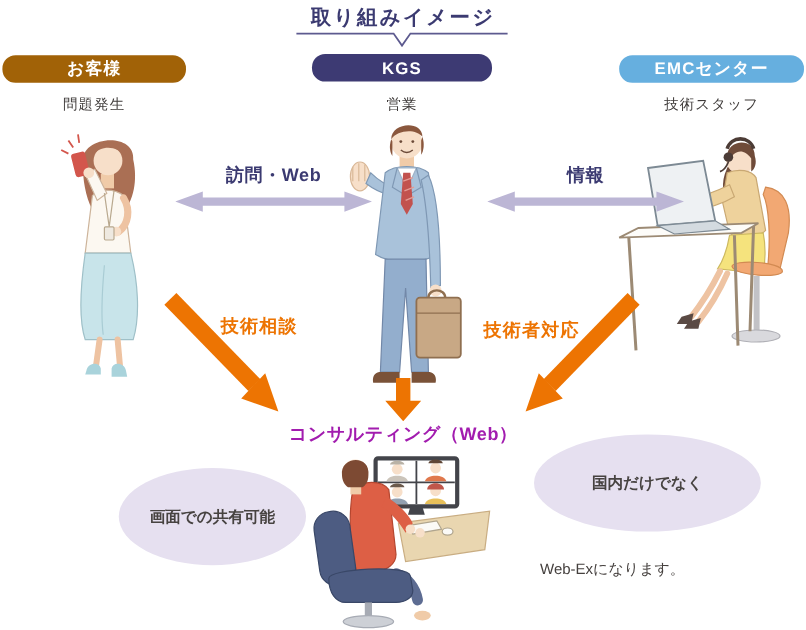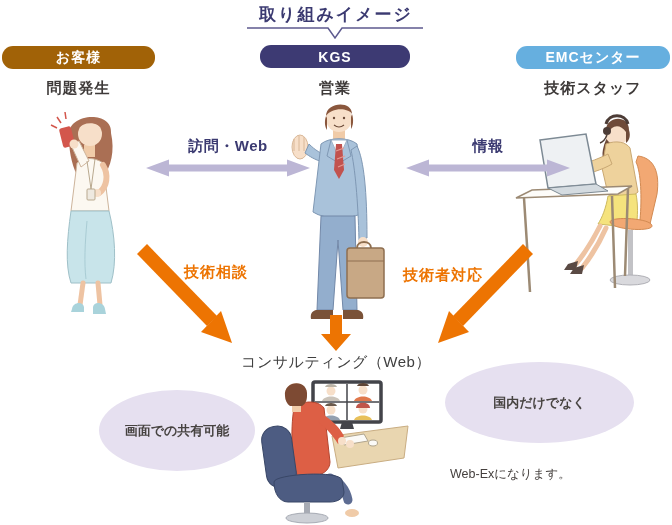--- a/index.html
+++ b/index.html
@@ -13,33 +13,33 @@
     letter-spacing:2px;text-align:center;
   }
   .badge{
     height:23px;border-radius:11px;color:#ffffff;font-size:14px;font-weight:bold;
     display:flex;align-items:center;justify-content:center;letter-spacing:1px;
   }
   .badge-customer{left:2px;top:46px;width:153px;background:#a16207;}
   .badge-kgs{left:260px;top:45px;width:150px;background:#3d3a73;}
   .badge-emc{left:516px;top:46px;width:154px;background:#66afdf;}
   .role{
-    font-size:15px;font-weight:bold;color:#3e3a39;text-align:center;letter-spacing:1px;
+    font-size:12px;font-weight:normal;color:#3e3a39;text-align:center;letter-spacing:1px;
   }
   .role-customer{left:2px;top:79px;width:153px;}
   .role-kgs{left:260px;top:79px;width:150px;}
   .role-emc{left:516px;top:79px;width:154px;}
   .rel-label{
     font-size:15px;font-weight:bold;color:#3b3a71;text-align:center;letter-spacing:0.5px;
   }
   .orange-label{
     font-size:15px;font-weight:bold;color:#ed7402;letter-spacing:1px;white-space:nowrap;
   }
   #consulting-label{
-    left:226px;top:353px;width:220px;font-size:15px;font-weight:normal;color:#404040;
+    left:226px;top:353px;width:220px;font-size:15px;font-weight:bold;color:#a21caf;
     text-align:center;letter-spacing:0.5px;
   }
   .bubble{
     background:#e6e0f0;border-radius:50%;display:flex;align-items:center;justify-content:center;
     font-size:13px;font-weight:bold;color:#474341;text-align:center;line-height:1.65;
   }
   #bubble-left{left:99px;top:390px;width:156px;height:81px;}
   #bubble-right{left:445px;top:362px;width:189px;height:81px;}
   #note{
     left:437px;top:464px;font-size:12.5px;color:#45403e;line-height:1.6;white-space:nowrap;

